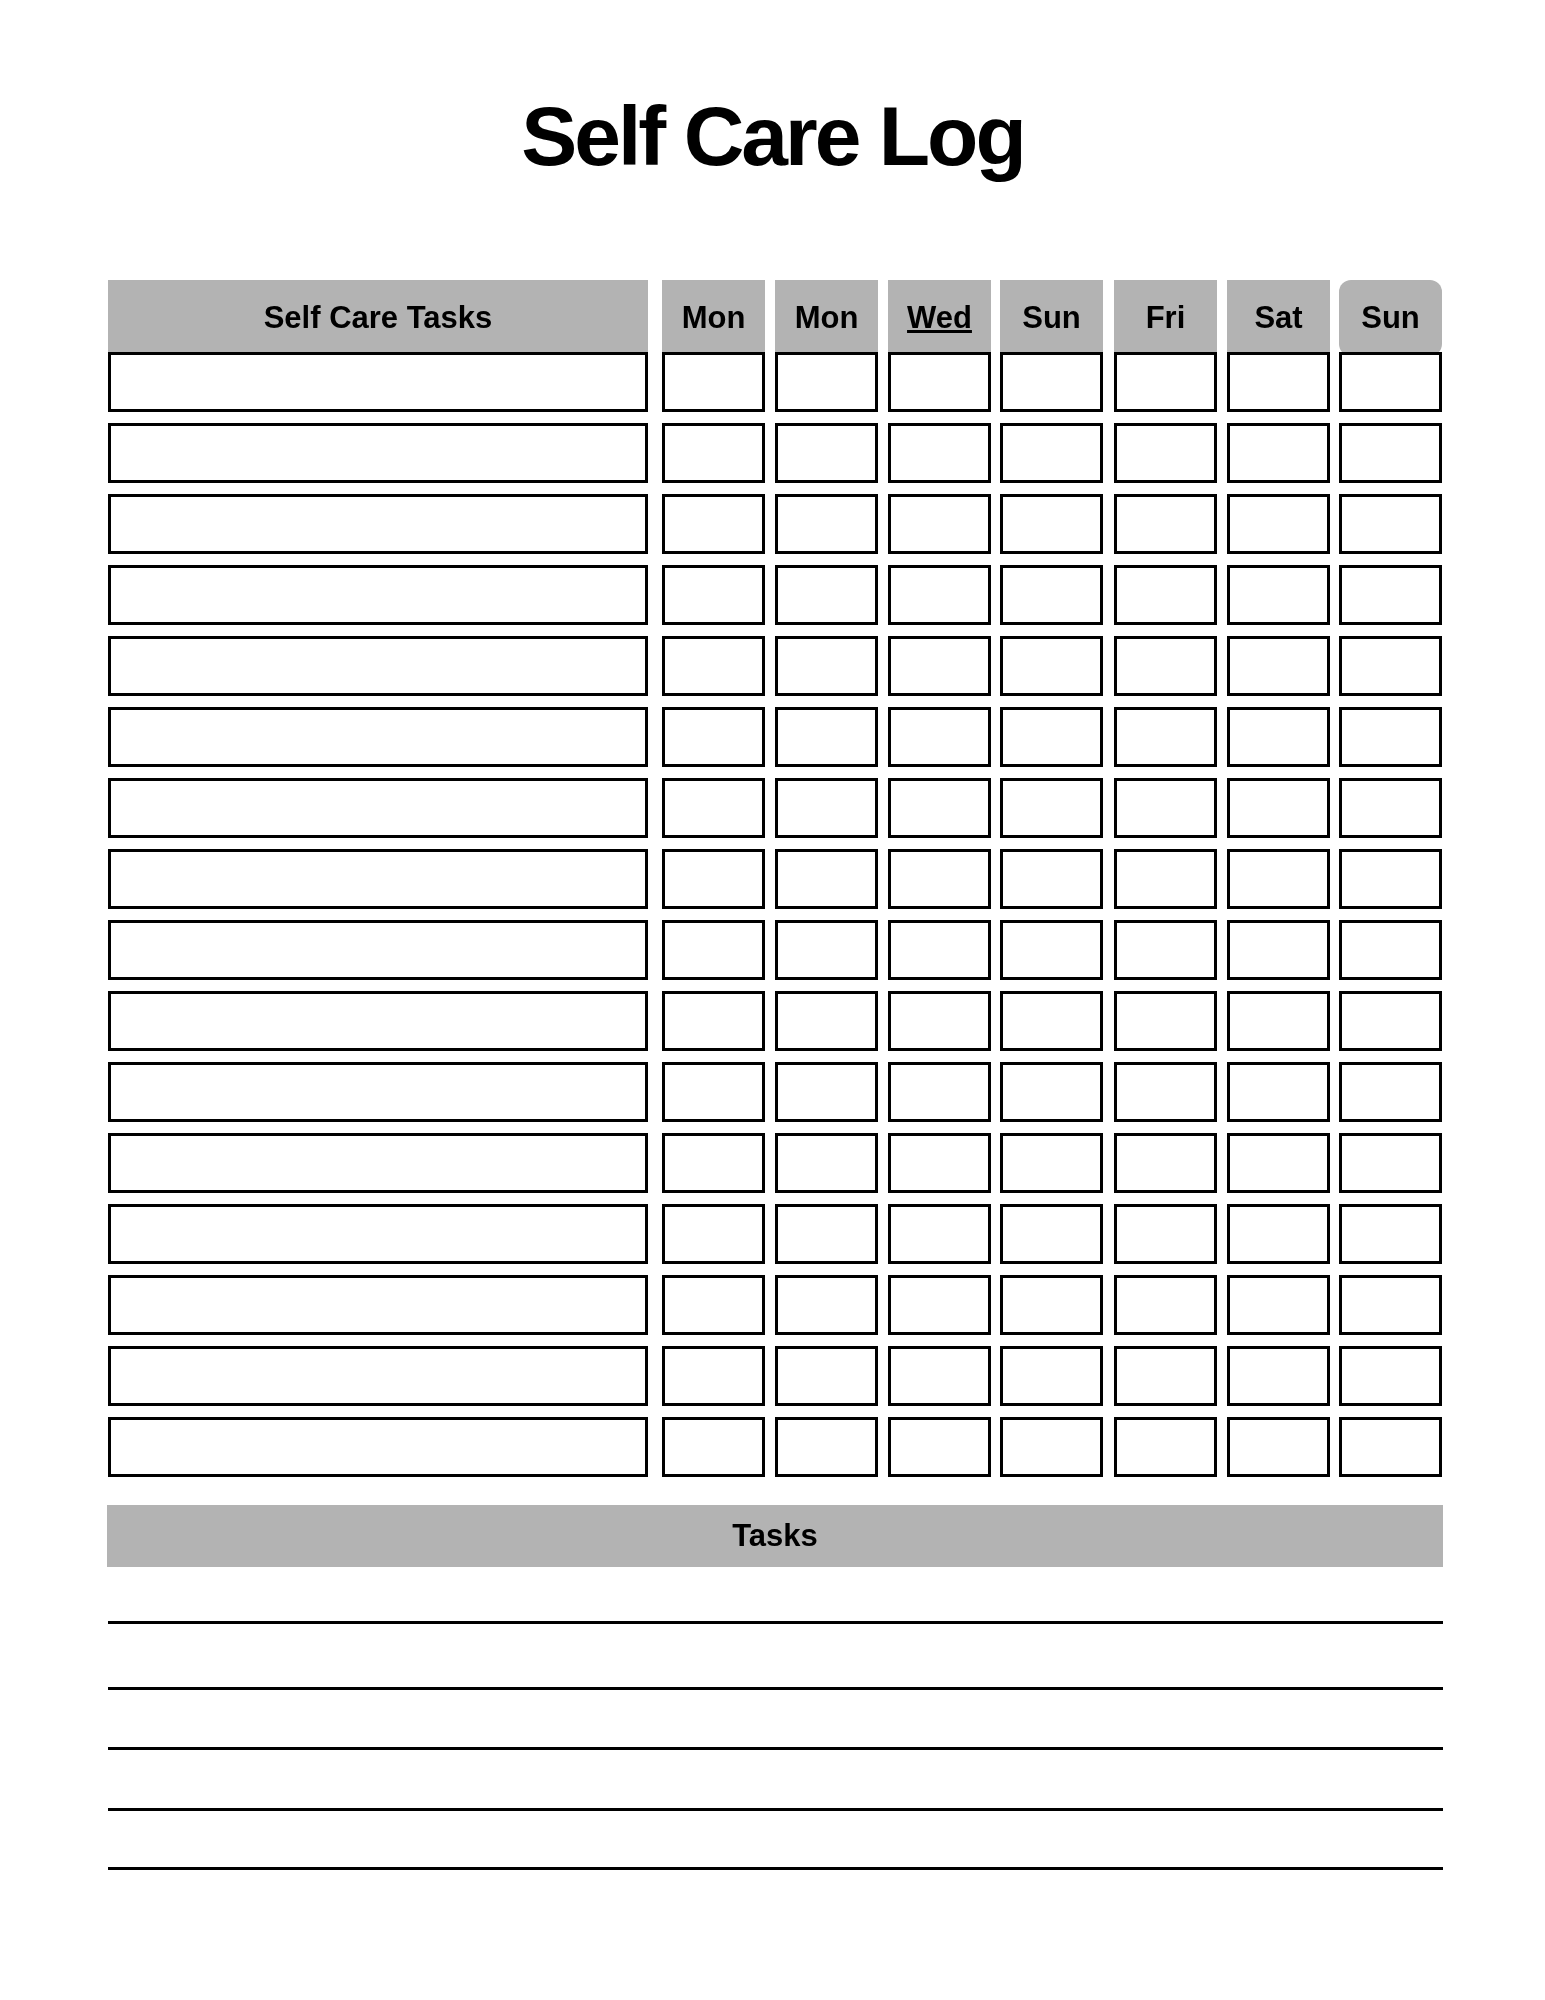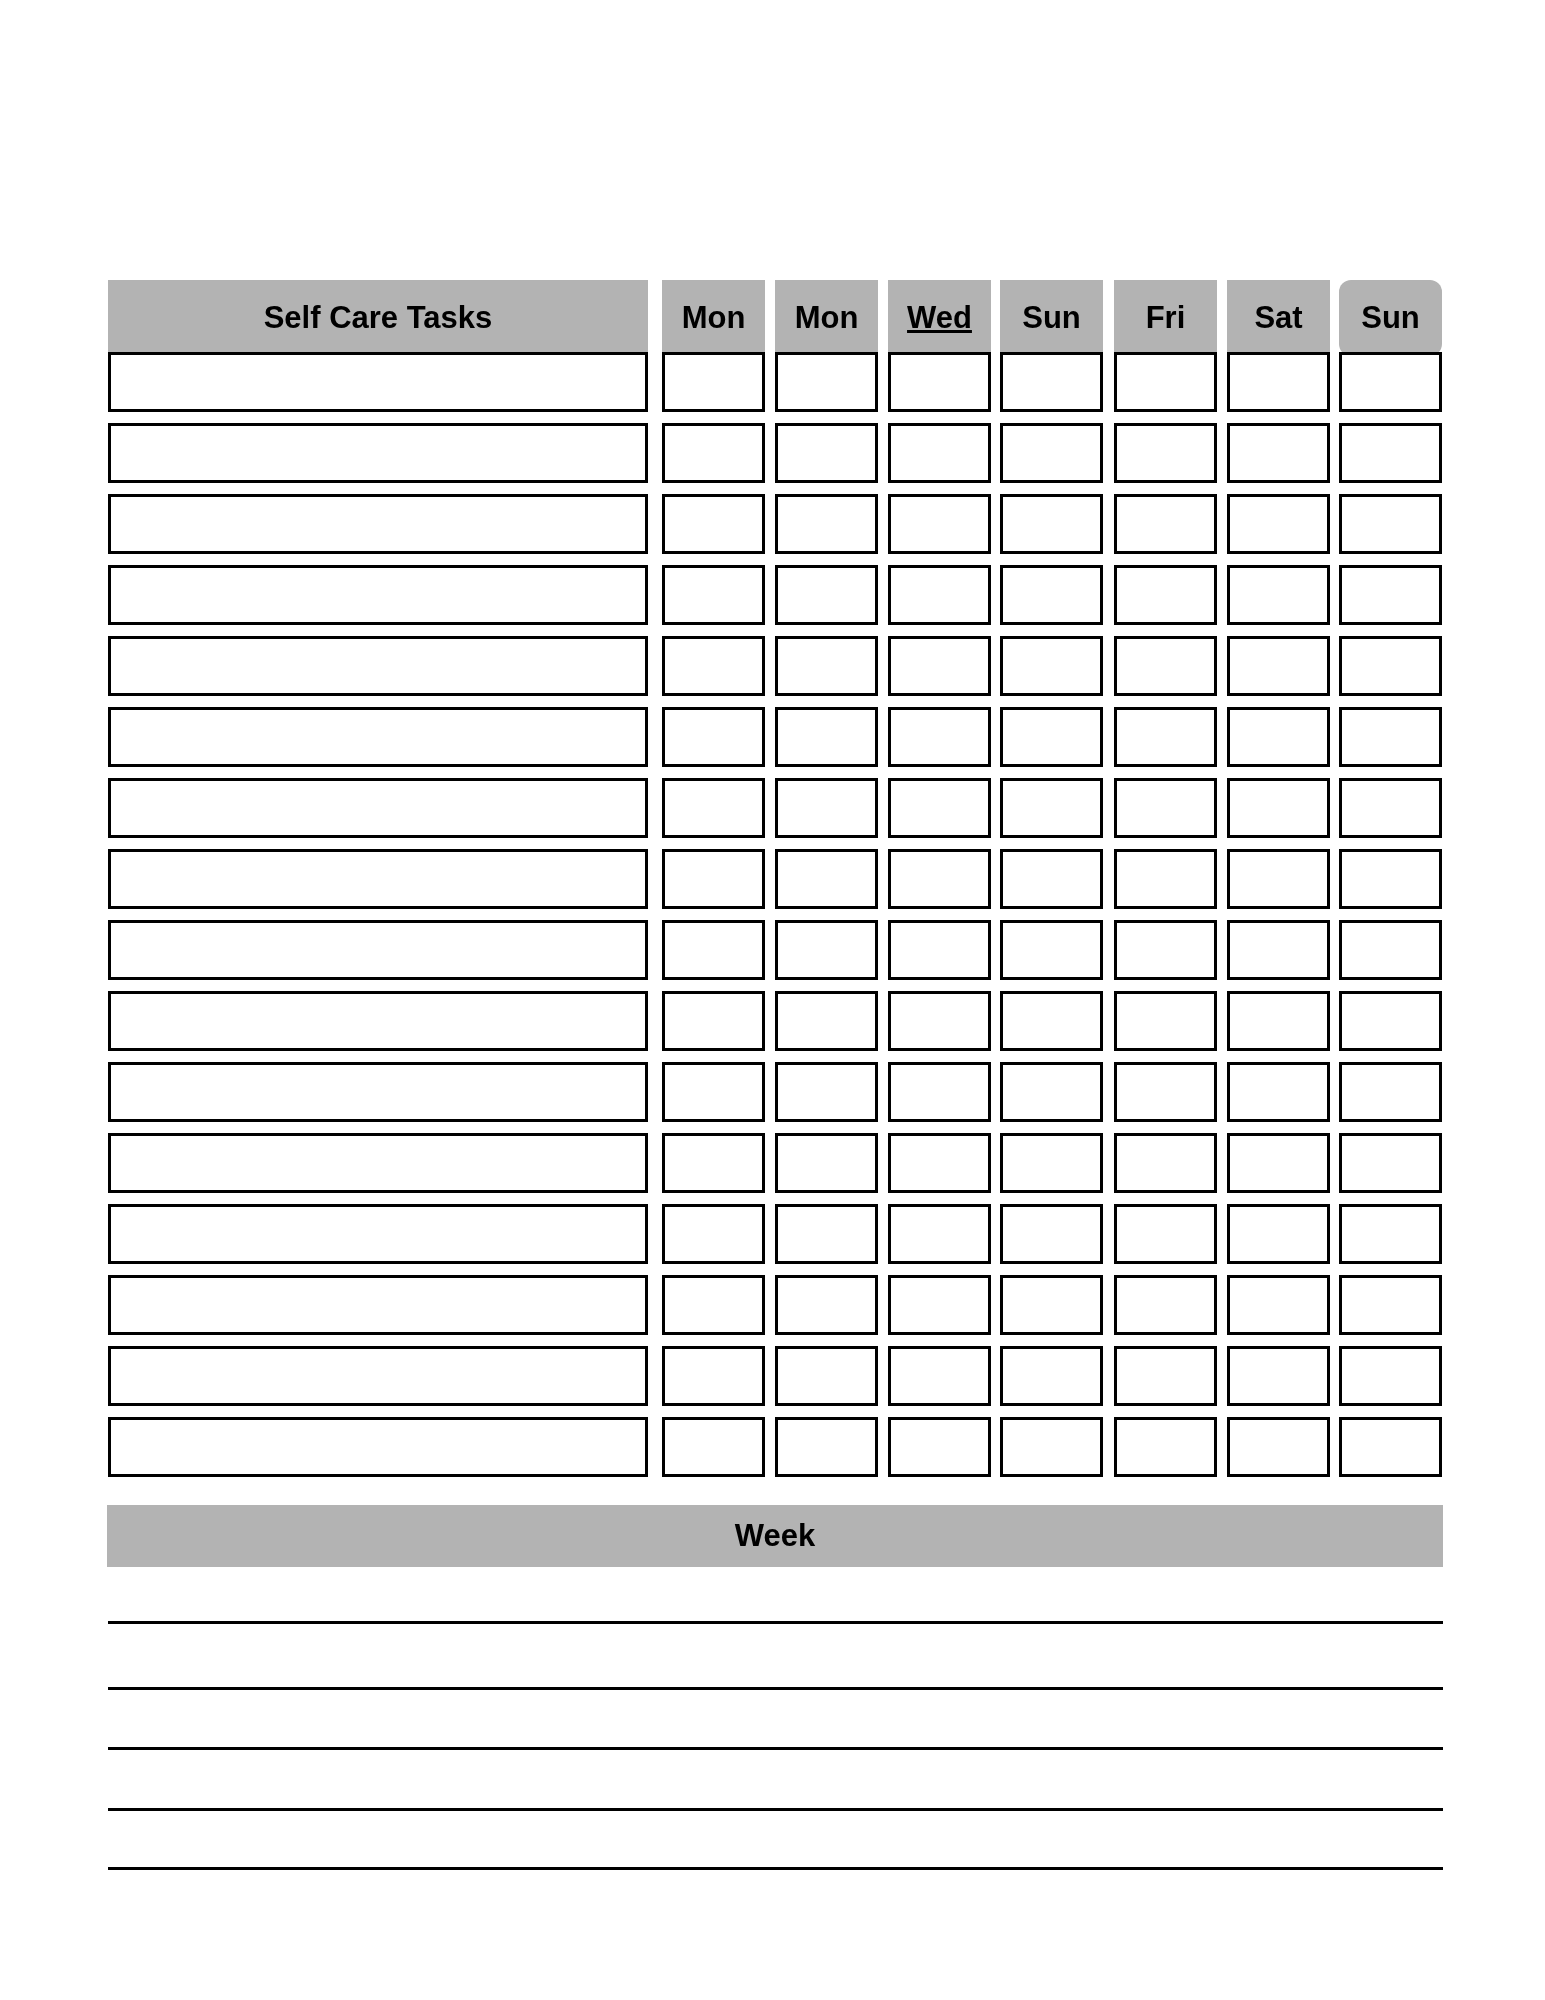--- a/index.html
+++ b/index.html
@@ -41,20 +41,21 @@
     font-size:31px;font-weight:bold;
   }
   .note-line{
     position:absolute;left:108px;width:1335px;height:3px;background:#000;
   }
 </style>
 </head>
 <body>
 
 <div class="page">
+  <h1 class="title">Self Care Log</h1>
 
 
   <div class="hdr tasks-hdr">Self Care Tasks</div>
   <div id="day-headers">
       <div class="hdr day-hdr" style="left: 662px;">Mon</div>
       <div class="hdr day-hdr" style="left: 775px;">Mon</div>
       <div class="hdr day-hdr" style="left: 888px; text-decoration: underline;">Wed</div>
       <div class="hdr day-hdr" style="left: 1000px;">Sun</div>
       <div class="hdr day-hdr" style="left: 1114px;">Fri</div>
       <div class="hdr day-hdr" style="left: 1227px;">Sat</div>
@@ -217,21 +218,21 @@
         <div class="day-cell" style="top: 1417px; left: 662px;"></div>
         <div class="day-cell" style="top: 1417px; left: 775px;"></div>
         <div class="day-cell" style="top: 1417px; left: 888px;"></div>
         <div class="day-cell" style="top: 1417px; left: 1000px;"></div>
         <div class="day-cell" style="top: 1417px; left: 1114px;"></div>
         <div class="day-cell" style="top: 1417px; left: 1227px;"></div>
         <div class="day-cell" style="top: 1417px; left: 1339px;"></div>
       </div>
     </div>
 
-  <div class="notes-bar">Week</div>
+  <div class="notes-bar">Tasks</div>
   <div id="note-lines">
       <div class="note-line" style="top: 1621px;"></div>
       <div class="note-line" style="top: 1687px;"></div>
       <div class="note-line" style="top: 1747px;"></div>
       <div class="note-line" style="top: 1808px;"></div>
       <div class="note-line" style="top: 1867px;"></div>
     </div>
 </div>
 
 </body></html>

